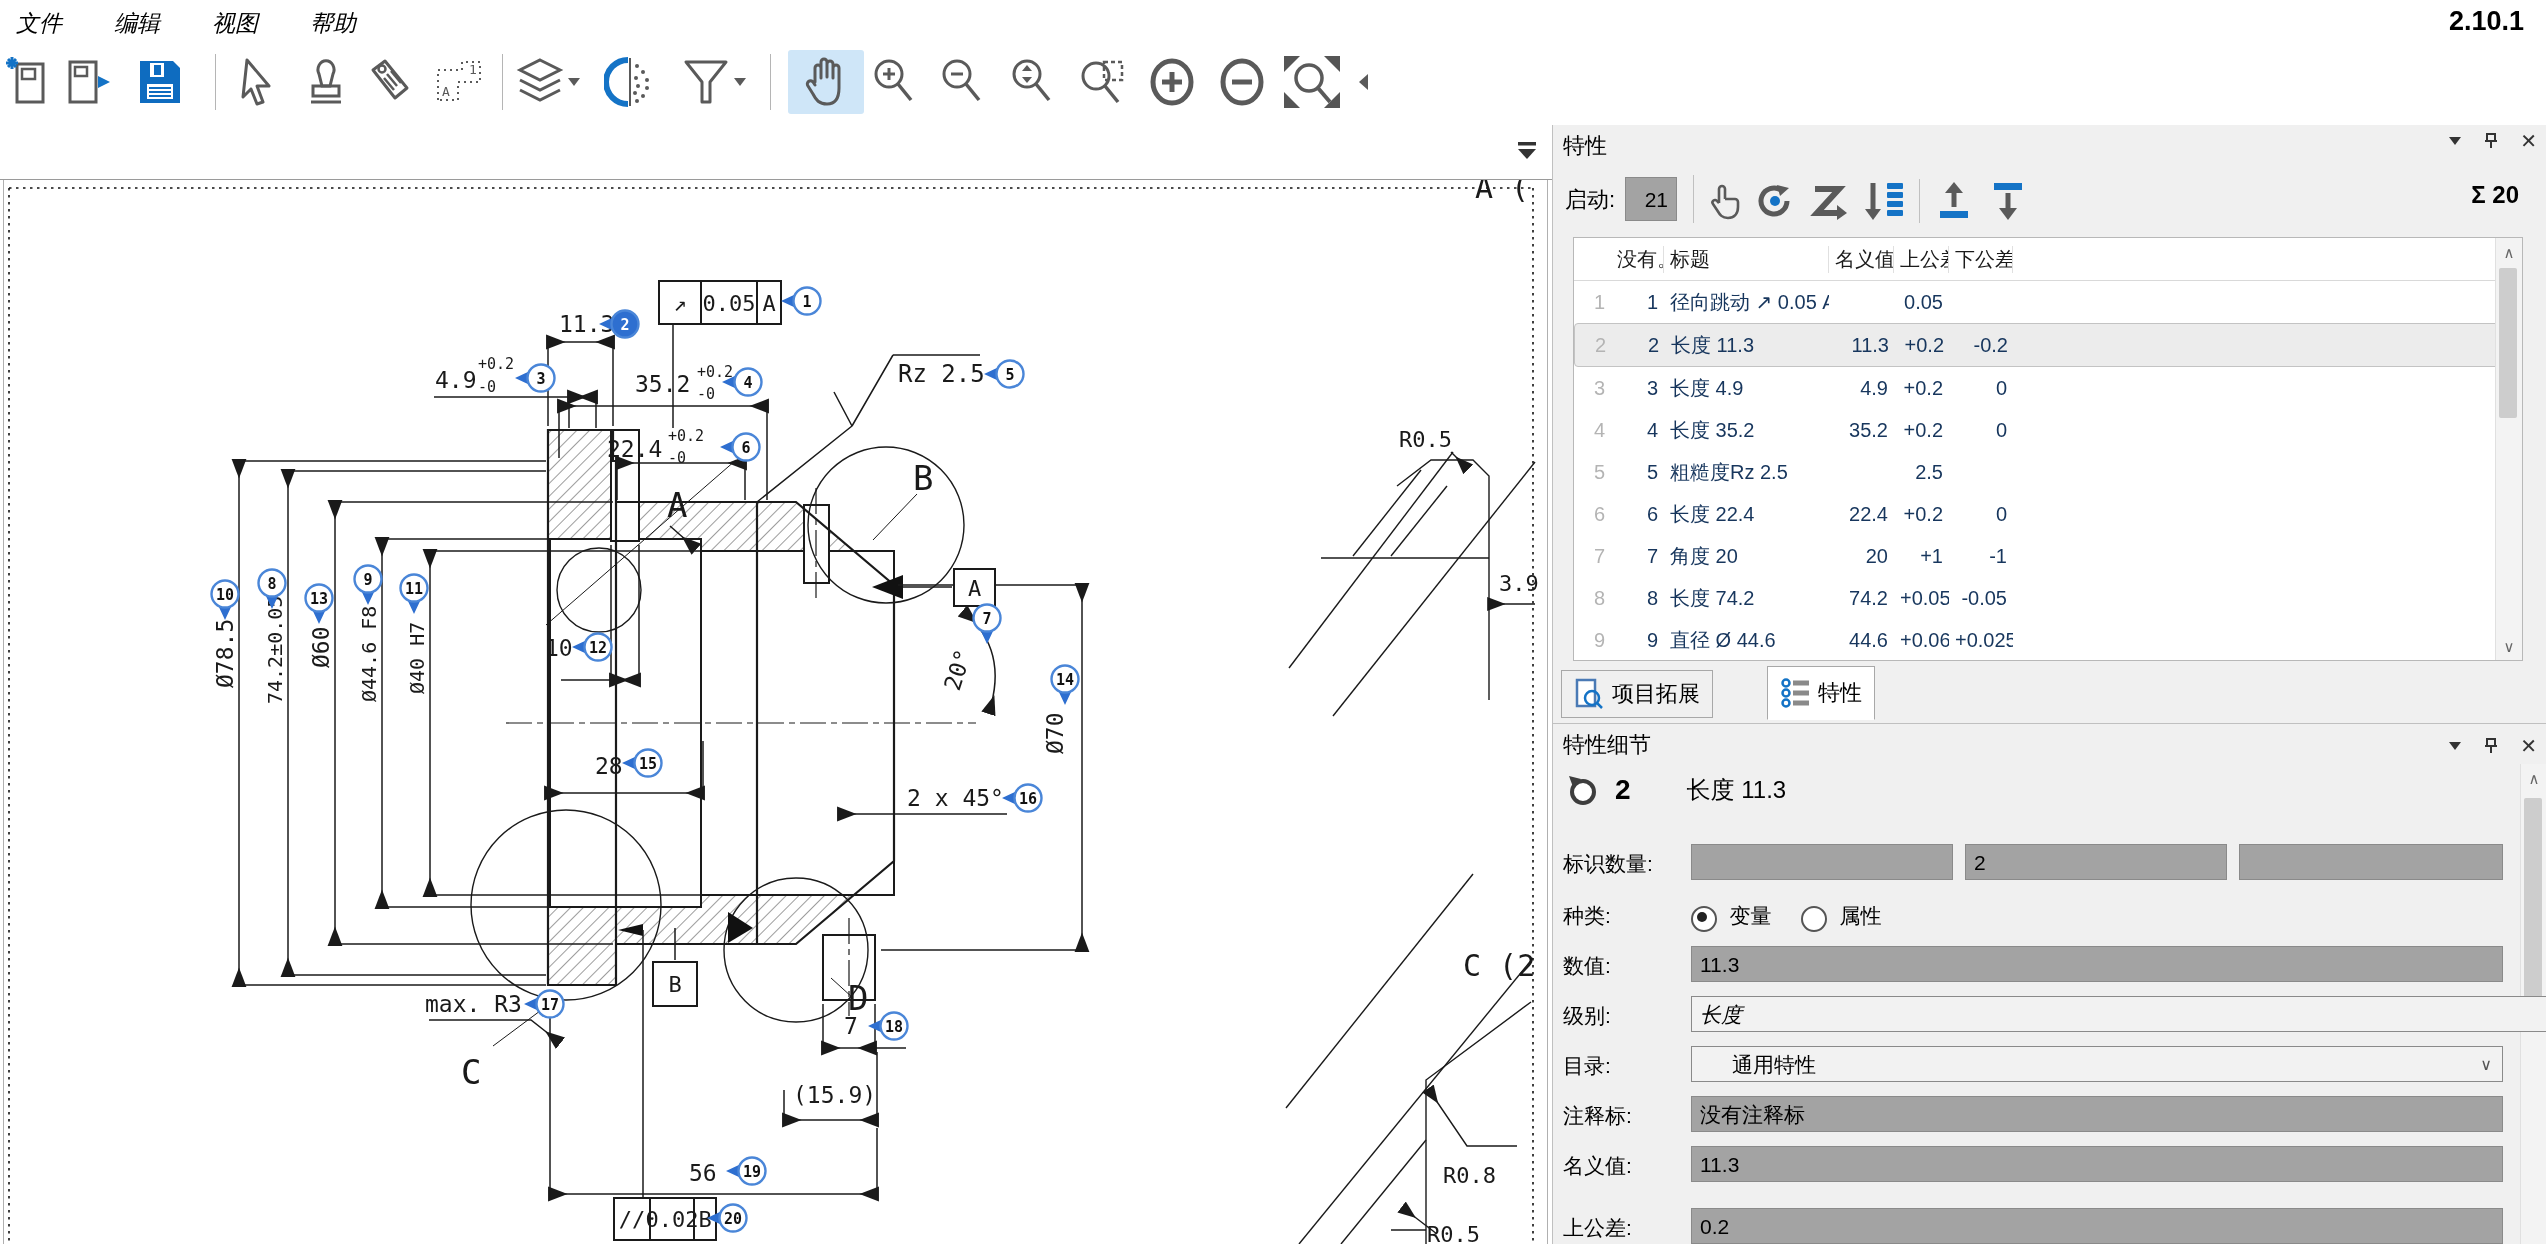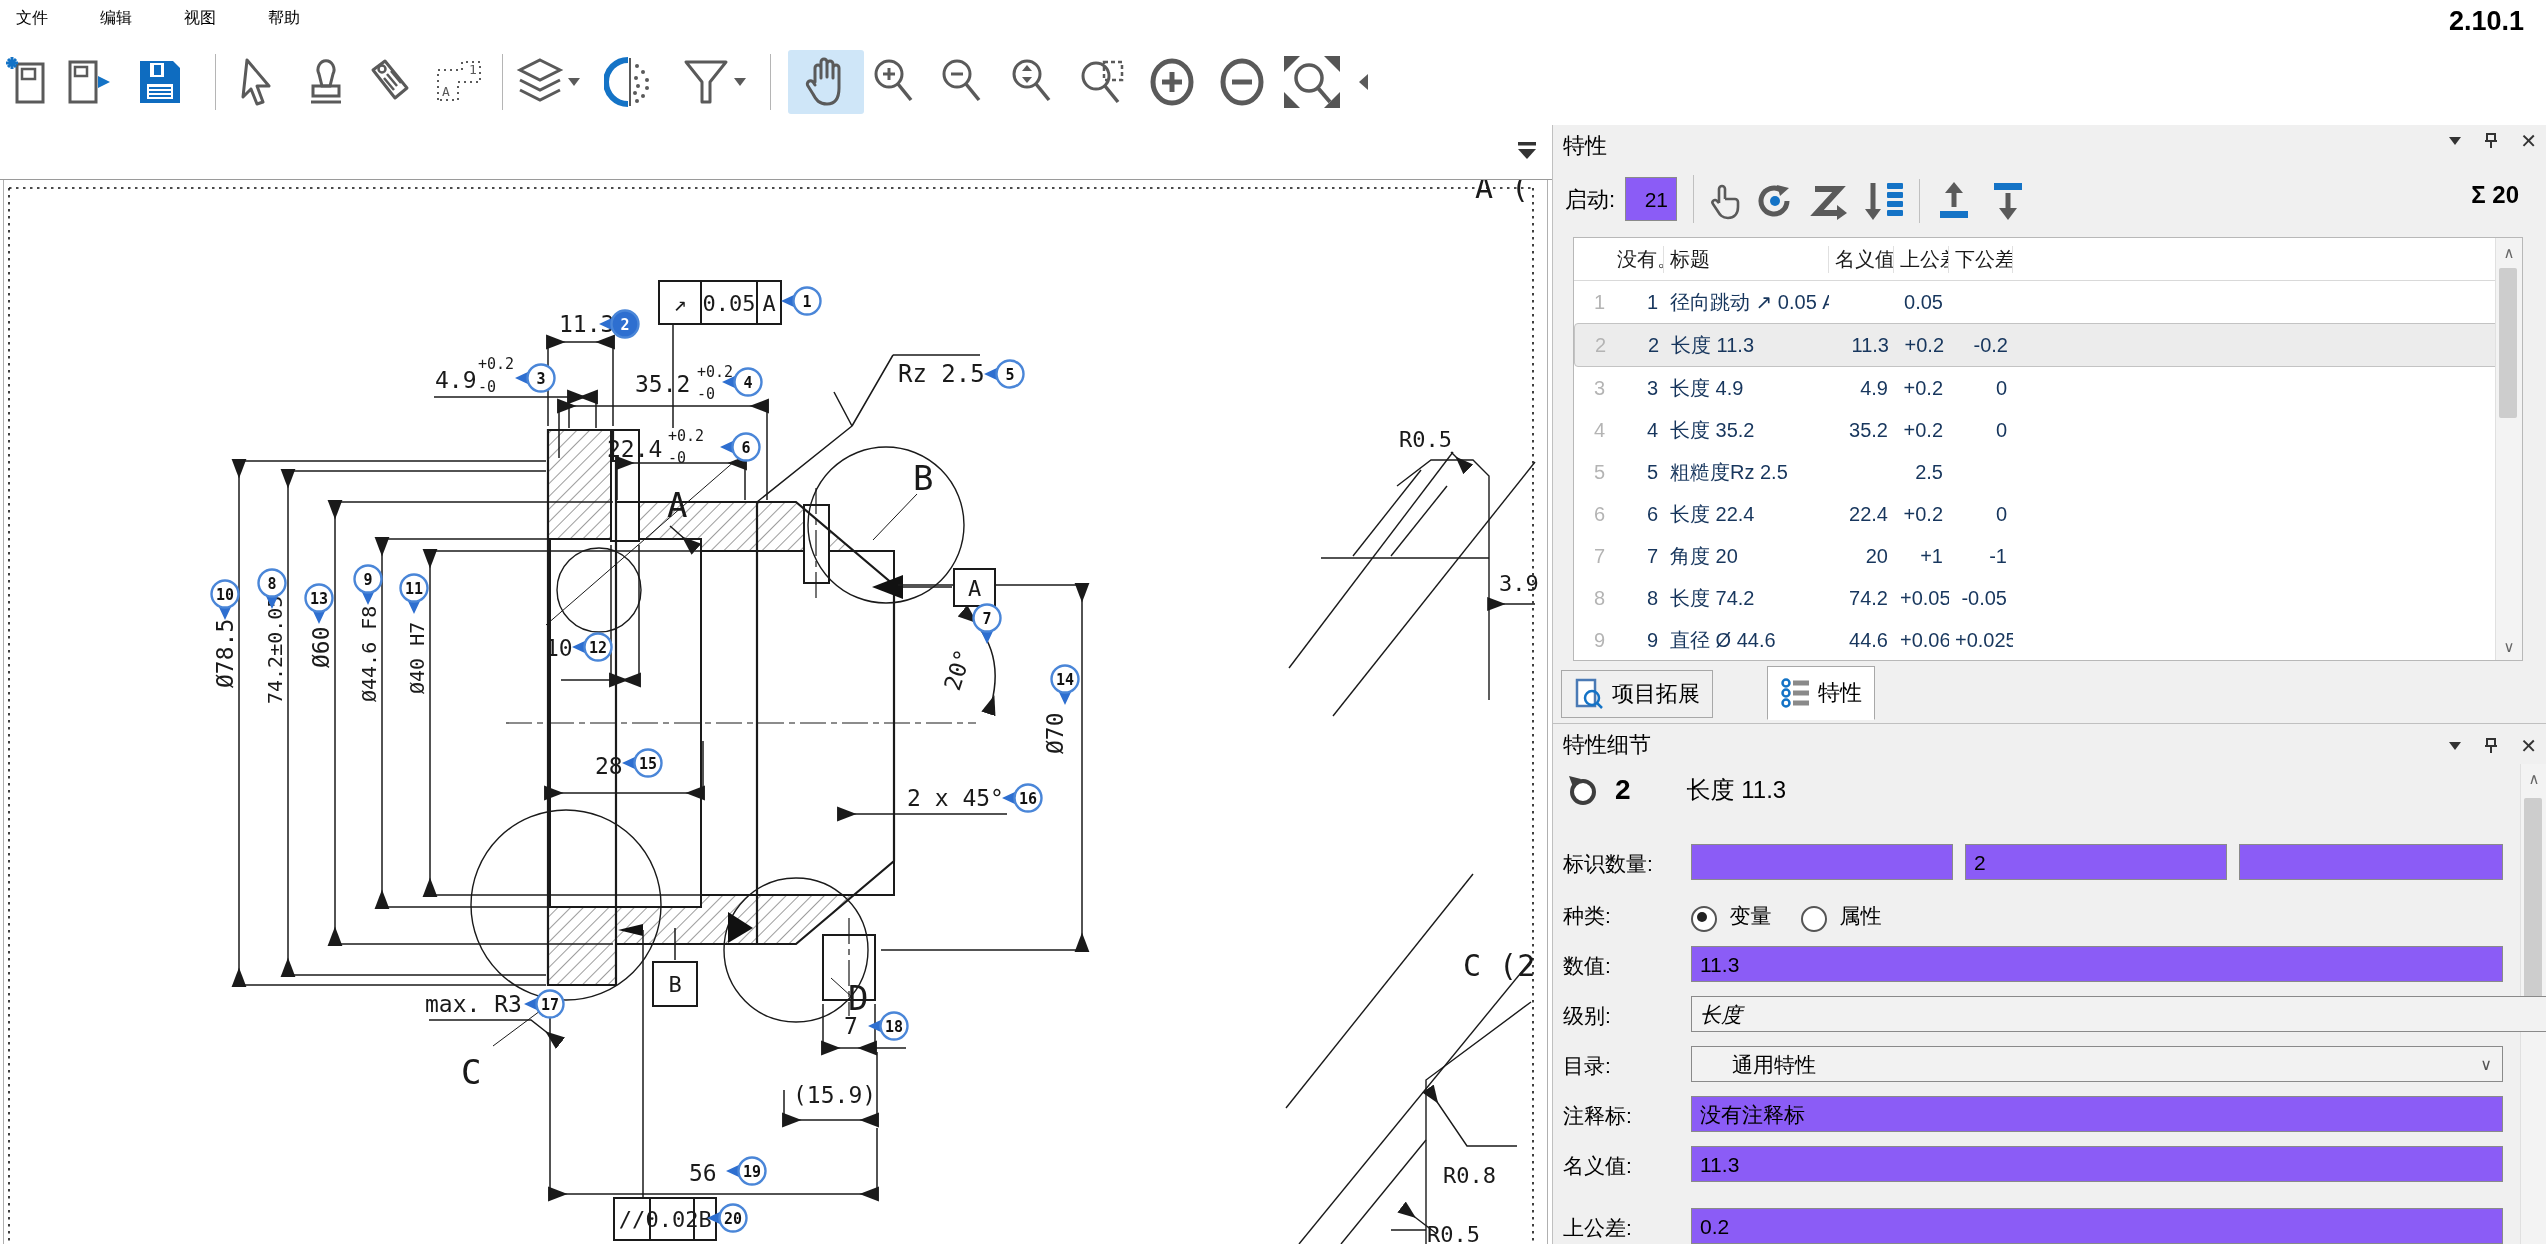--- a/index.html
+++ b/index.html
@@ -1,19 +1,19 @@
 <!DOCTYPE html>
 <html><head>
 <meta charset="utf-8">
 <style>
   html,body{margin:0;padding:0;background:#fff;}
   #root{position:relative;width:2546px;height:1244px;overflow:hidden;
         font-family:"Liberation Sans","DejaVu Sans",sans-serif;color:#000;background:#fff;}
   .abs{position:absolute;}
-  .menu-item{font-size:16px;cursor:default;}
+  .menu-item{font-size:23px;cursor:default;font-style:italic;}
   .ver{font-size:27px;font-weight:bold;}
   .tbtn{position:absolute;width:52px;height:64px;top:50px;display:flex;align-items:center;justify-content:center;}
   .sep{position:absolute;top:54px;width:1px;height:56px;background:#b5b5b5;}
   .tab{position:absolute;left:5px;top:128px;height:51px;background:#fff;border:1px solid #9a9a9a;border-bottom:none;
        display:flex;align-items:center;padding:0 14px;gap:10px;}
   .tab-title{font-size:25px;font-weight:bold;}
   .tab-x{font-size:24px;color:#333;}
   .panel{position:absolute;left:1552px;top:125px;width:994px;height:1119px;background:#f0f0f0;border-left:1px solid #c0c0c0;}
   .ptitle{font-size:22px;}
   .pticons{position:absolute;right:10px;top:4px;display:flex;gap:22px;align-items:center;color:#333;}
@@ -23,21 +23,21 @@
   .tcell{padding:0 6px;white-space:nowrap;overflow:hidden;box-sizing:border-box;}
   .tcell.r{text-align:right;}
   .hdr .tcell{border-right:1px solid #e0e0e0;font-size:20px;}
   .idxc{color:#b4b4b4;}
   .selrow{background:#ececec;border:1px solid #c3c3c3;border-radius:4px;}
   .vscroll{position:absolute;right:0;top:0;width:26px;height:100%;background:#f3f3f3;border-left:1px solid #e0e0e0;
            font-size:15px;color:#666;text-align:center;}
   .thumb{position:absolute;left:3px;width:18px;background:#cdcdcd;border-radius:2px;}
   .btab{position:absolute;display:flex;align-items:center;gap:8px;padding:0 12px;font-size:22px;border:1px solid #a8a8a8;}
   .fld-label{position:absolute;left:10px;font-size:21px;line-height:40px;}
-  .inp{position:absolute;height:36px;background:#8b5cf6;border:1px solid #8a8a8a;font-size:21px;line-height:36px;padding:0 8px;box-sizing:border-box;white-space:nowrap;}
+  .inp{position:absolute;height:36px;background:#a3a3a3;border:1px solid #8a8a8a;font-size:21px;line-height:36px;padding:0 8px;box-sizing:border-box;white-space:nowrap;}
   .drop{background:#f2f2f2;}
   .chev{position:absolute;right:10px;top:0;color:#555;font-size:16px;line-height:36px;}
   .radio{width:22px;height:22px;border:2px solid #555;border-radius:50%;background:#fff;display:inline-block;vertical-align:middle;position:relative;}
   .radio.on::after{content:"";position:absolute;left:4px;top:4px;width:10px;height:10px;border-radius:50%;background:#222;}
   svg text{font-family:"DejaVu Sans Mono","Liberation Mono",monospace;}
 </style>
 </head>
 <body>
 
 <div id="root">

